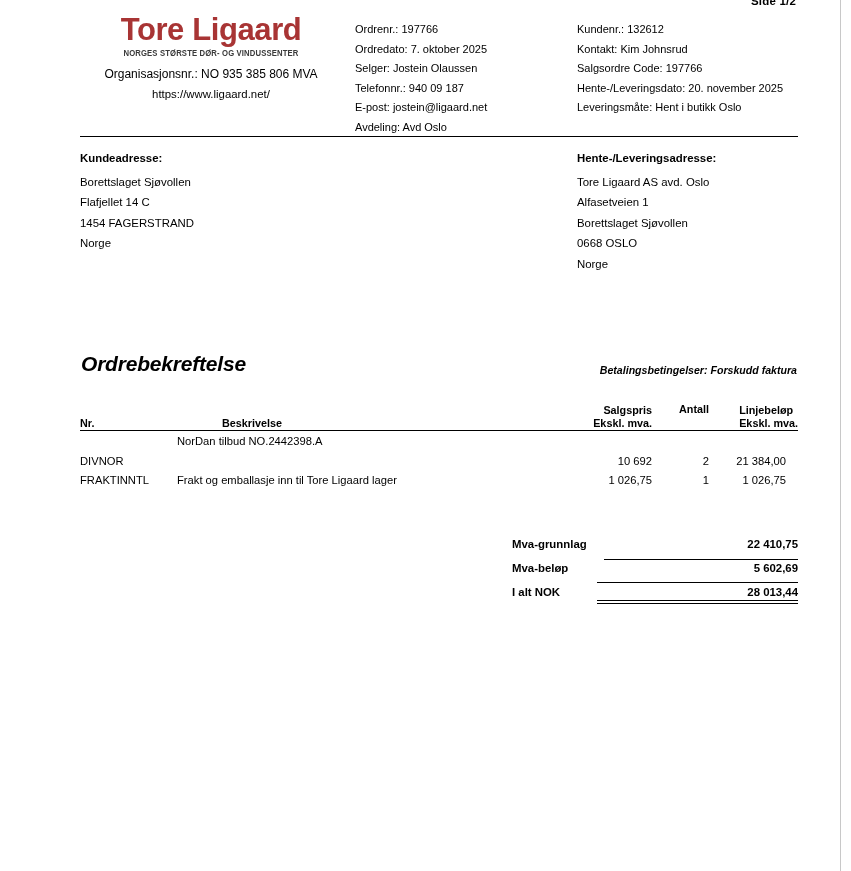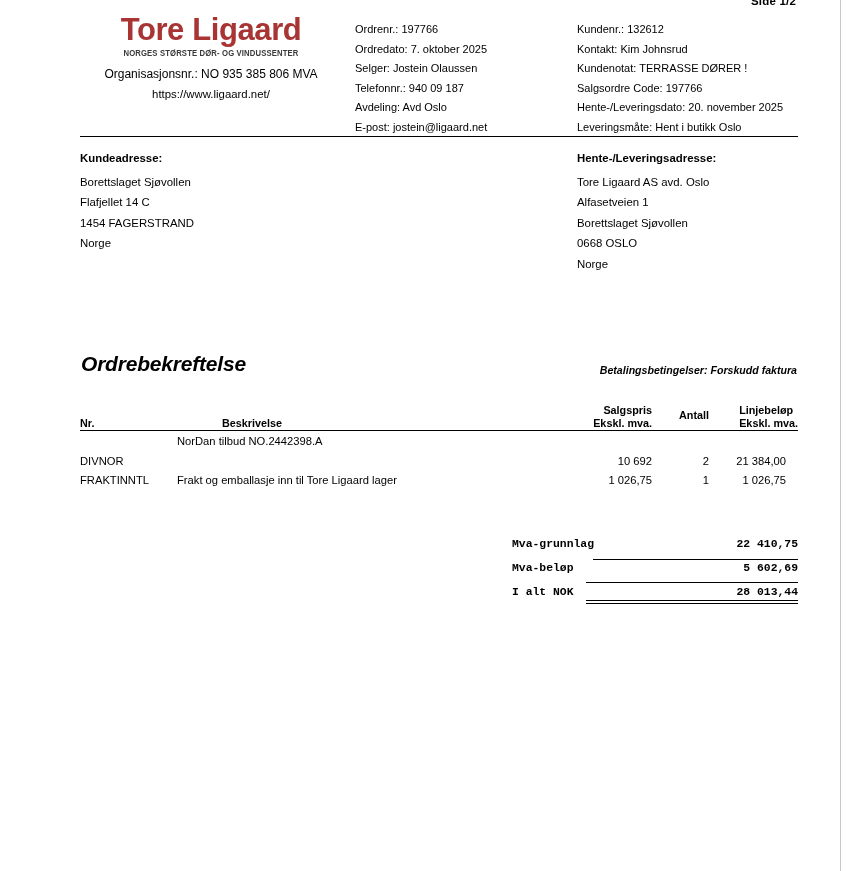--- a/index.html
+++ b/index.html
@@ -144,21 +144,21 @@
     font-size: 10.8px;
   }
   .th {
     position: absolute;
     white-space: pre-line;
     line-height: 12.4px;
   }
   .th-nr    { left: 0px;   bottom: 1px; }
   .th-desc  { left: 97px;  bottom: 1px; padding-left: 45px; }
   .th-price { right: 146px; bottom: 1px; text-align: right; }
-  .th-qty   { right: 89px; bottom: 9px; text-align: right; }
+  .th-qty   { right: 89px; bottom: 15px; text-align: right; }
   .th-line  { right: 0px;  bottom: 1px; }
 
   .rule-head {
     width: 718px;
     height: 0;
     border-top: 1.4px solid #000;
   }
 
   .rows { position: relative; margin-top: 4px; }
   .row {
@@ -171,21 +171,20 @@
   .c-desc  { left: 97px; }
   .c-price { right: 146px; text-align: right; }
   .c-qty   { right: 89px; text-align: right; }
   .c-line  { right: 12px;  text-align: right; margin-left: 24px; }
 
   
   .totals {
     position: absolute;
     left: 512px; top: 536px;
     width: 286px;
-    font-family: Liberation Mono, monospace;
   }
   .total-row {
     position: relative;
     height: 24px;
     font-size: 11.4px;
     font-weight: bold;
   }
   .total-label { position: absolute; left: 0; top: 2px; white-space: nowrap; }
   .total-value { position: absolute; right: 0; top: 2px; text-align: right; white-space: nowrap; }
 
@@ -224,28 +223,27 @@
       <div class="brand-tagline">NORGES STØRSTE DØR- OG VINDUSSENTER</div>
       <div class="brand-org">Organisasjonsnr.: NO 935 385 806 MVA</div>
       <div class="brand-url">https://www.ligaard.net/</div>
     </div>
 
     <div class="meta-col left">
       <div class="meta-line">Ordrenr.: 197766</div>
       <div class="meta-line">Ordredato: 7. oktober 2025</div>
       <div class="meta-line">Selger: Jostein Olaussen</div>
       <div class="meta-line">Telefonnr.: 940 09 187</div>
+      <div class="meta-line">E-post: jostein@ligaard.net</div>
       <div class="meta-line">Avdeling:  Avd Oslo</div>
-      <div class="meta-line">E-post: jostein@ligaard.net</div>
     </div>
 
     <div class="meta-col right">
       <div class="meta-line">Kundenr.: 132612</div>
       <div class="meta-line">Kontakt: Kim Johnsrud</div>
-      <div class="meta-line">Kundenotat: TERRASSE DØRER !</div>
       <div class="meta-line">Salgsordre Code: 197766</div>
       <div class="meta-line">Hente-/Leveringsdato: 20. november 2025</div>
       <div class="meta-line">Leveringsmåte: Hent i butikk Oslo</div>
     </div>
   </div>
 
   <div class="rule-main"></div>
 
   <div class="addr customer">
     <div class="addr-title">Kundeadresse:</div>

